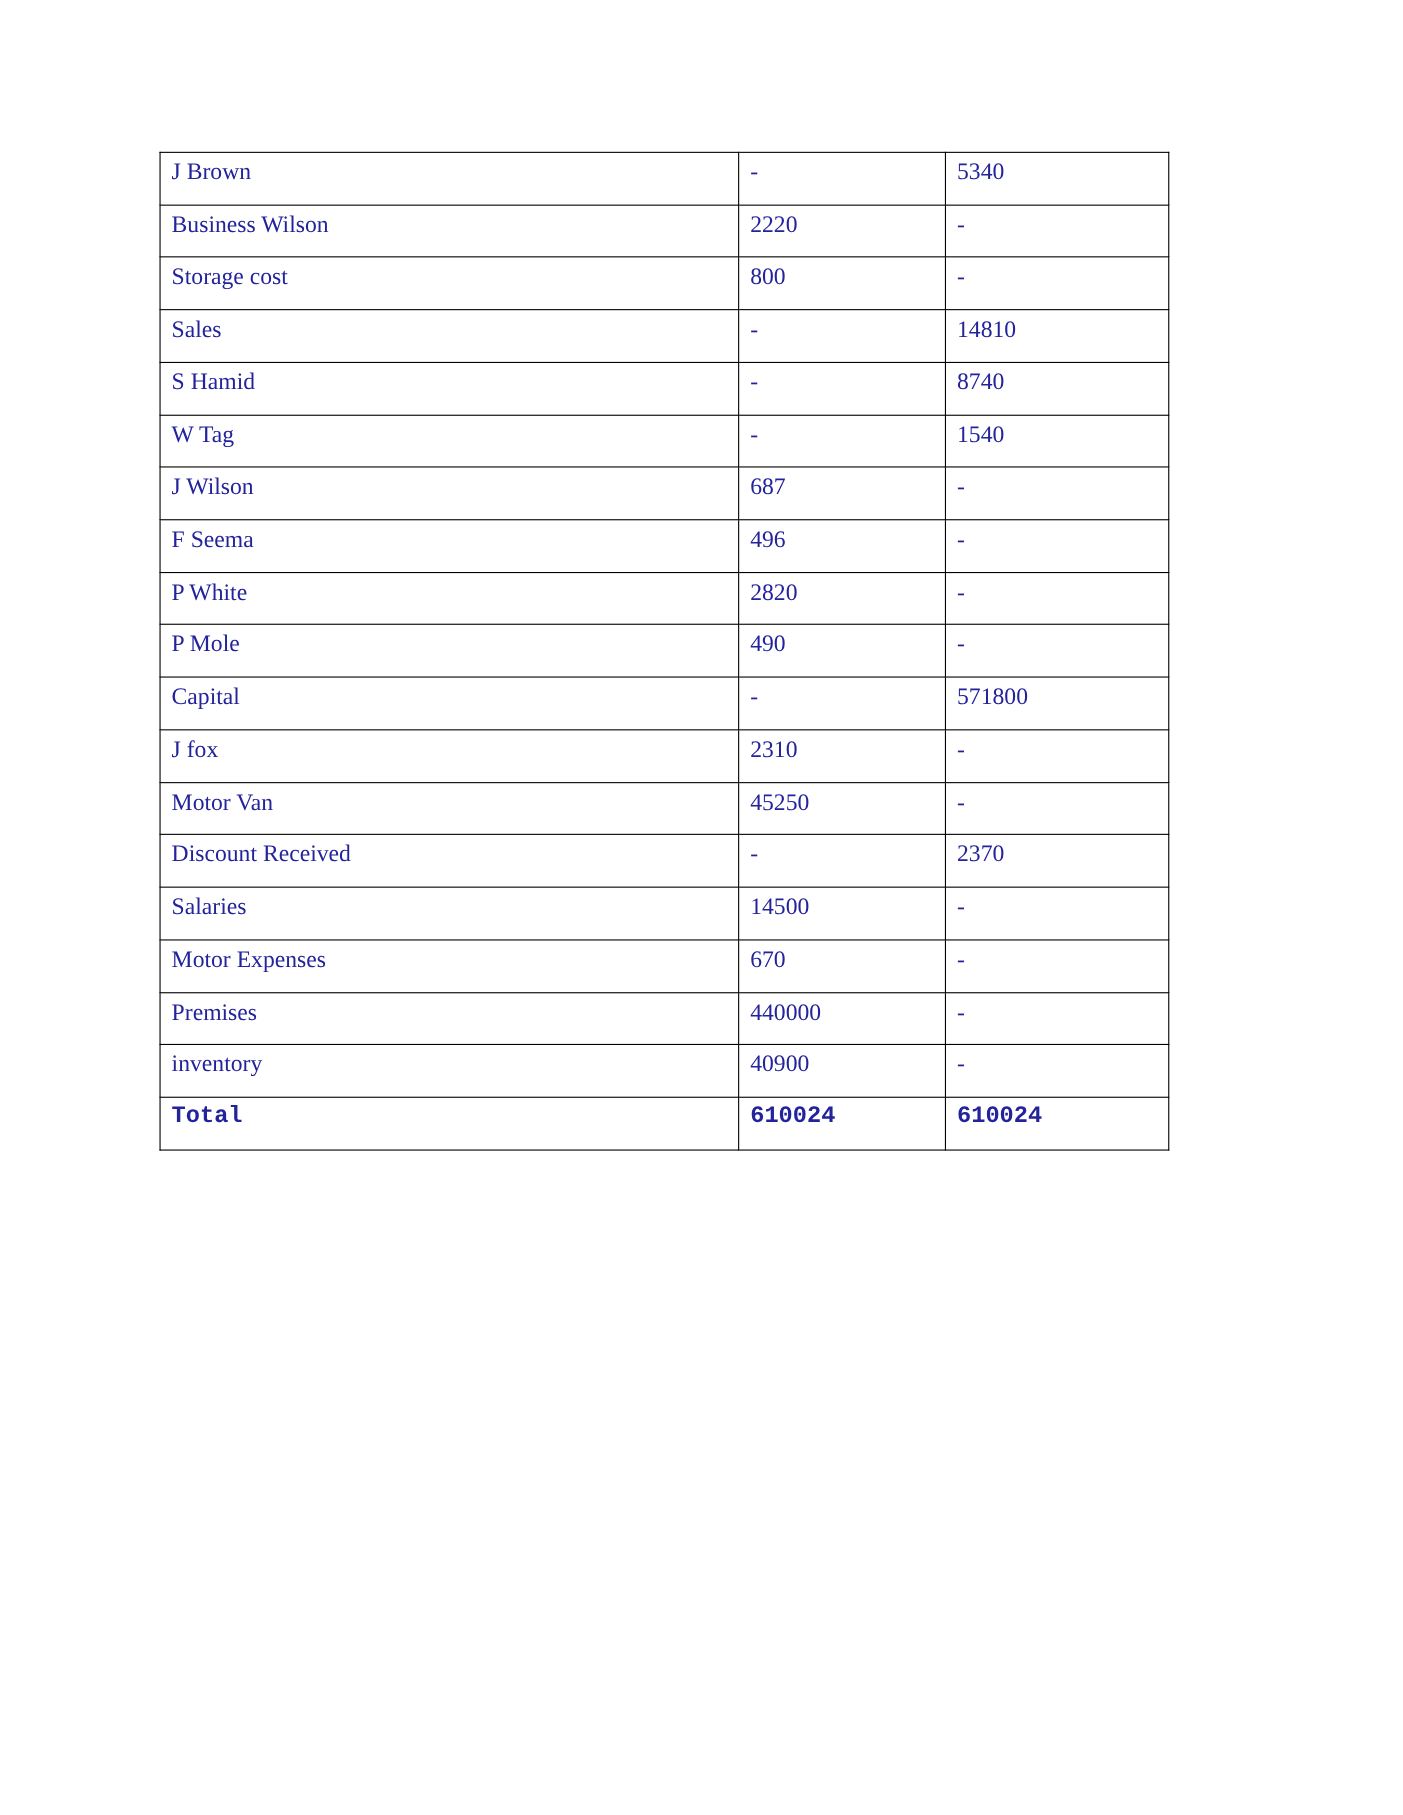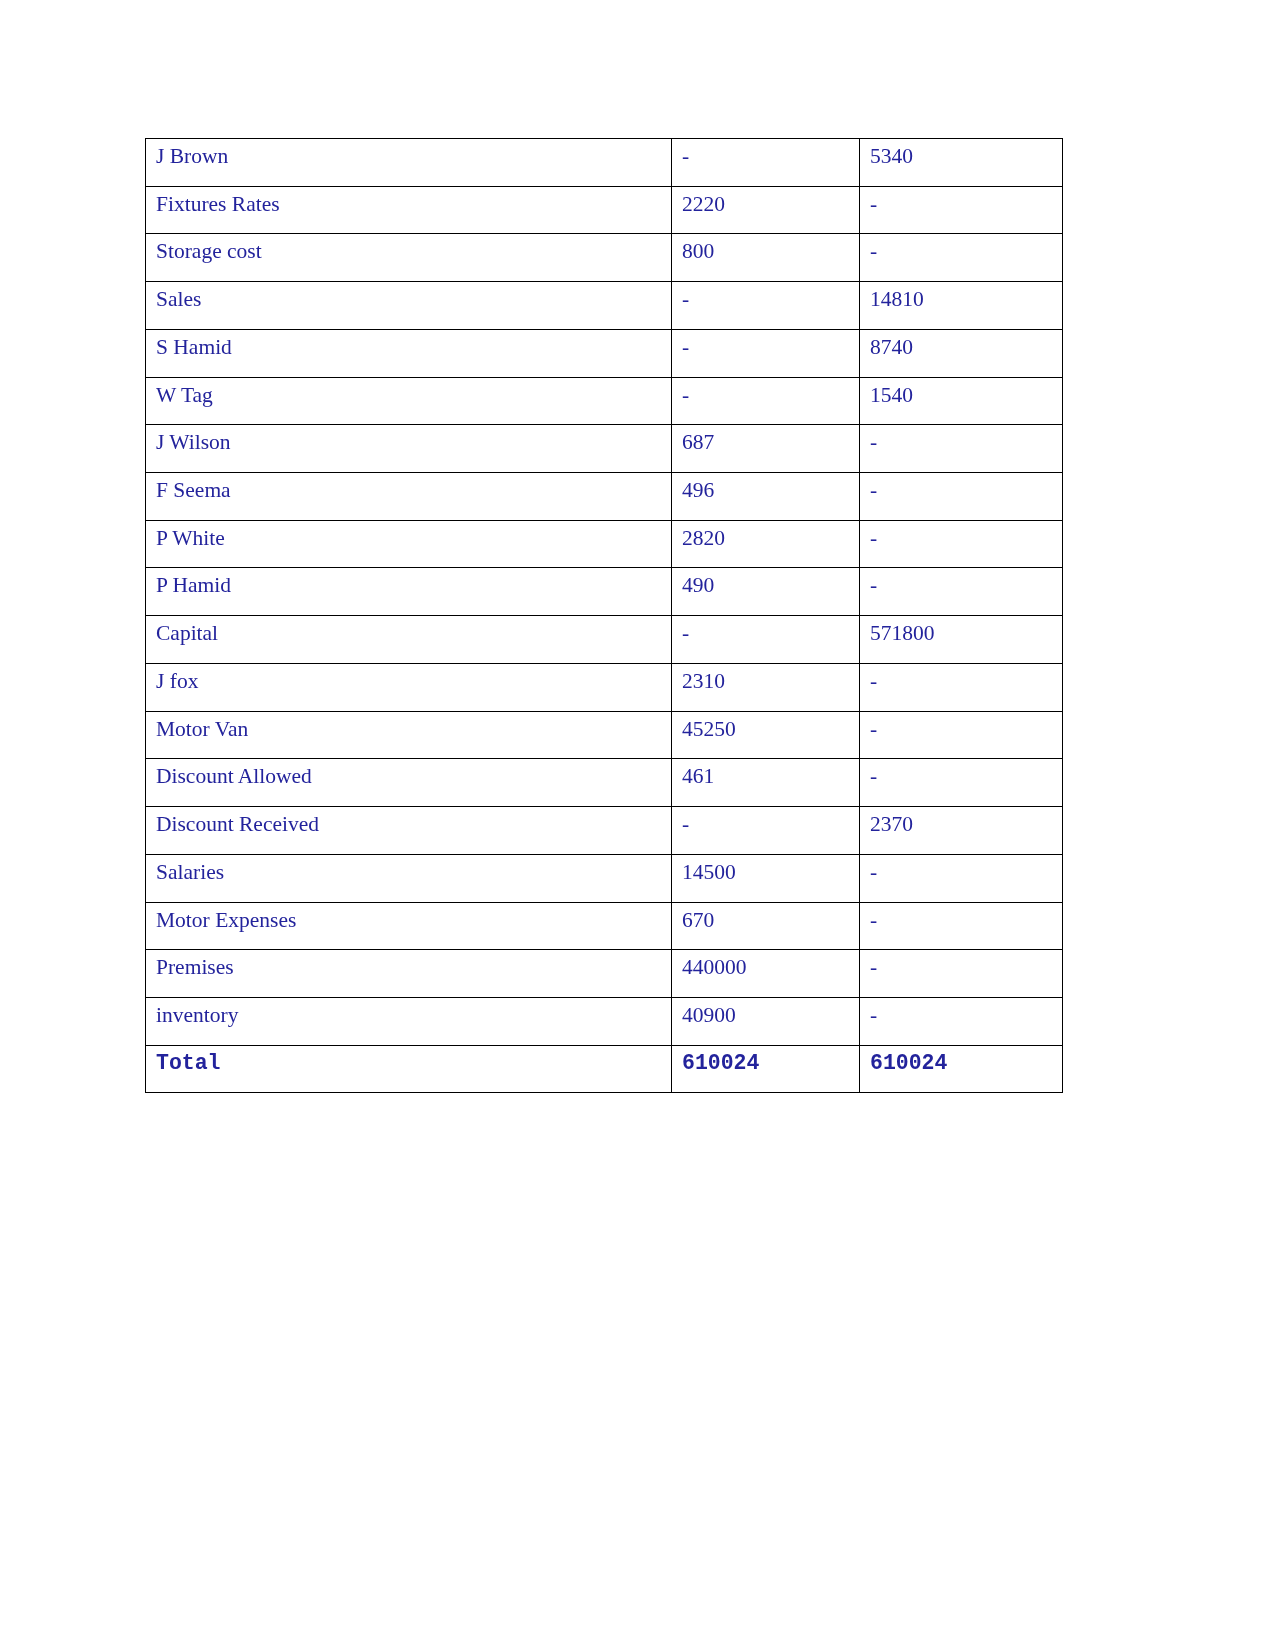--- a/index.html
+++ b/index.html
@@ -71,21 +71,21 @@
         <col class="col-debit">
         <col class="col-credit">
       </colgroup>
       <tbody id="tb-body">
           <tr>
             <td>J Brown</td>
             <td>-</td>
             <td>5340</td>
           </tr>
           <tr>
-            <td>Fixtures Rates</td>
+            <td>Business Wilson</td>
             <td>2220</td>
             <td>-</td>
           </tr>
           <tr>
             <td>Storage cost</td>
             <td>800</td>
             <td>-</td>
           </tr>
           <tr>
             <td>Sales</td>
@@ -111,42 +111,37 @@
             <td>F Seema</td>
             <td>496</td>
             <td>-</td>
           </tr>
           <tr>
             <td>P White</td>
             <td>2820</td>
             <td>-</td>
           </tr>
           <tr>
-            <td>P Hamid</td>
+            <td>P Mole</td>
             <td>490</td>
             <td>-</td>
           </tr>
           <tr>
             <td>Capital</td>
             <td>-</td>
             <td>571800</td>
           </tr>
           <tr>
             <td>J fox</td>
             <td>2310</td>
             <td>-</td>
           </tr>
           <tr>
             <td>Motor Van</td>
             <td>45250</td>
-            <td>-</td>
-          </tr>
-          <tr>
-            <td>Discount Allowed</td>
-            <td>461</td>
             <td>-</td>
           </tr>
           <tr>
             <td>Discount Received</td>
             <td>-</td>
             <td>2370</td>
           </tr>
           <tr>
             <td>Salaries</td>
             <td>14500</td>

